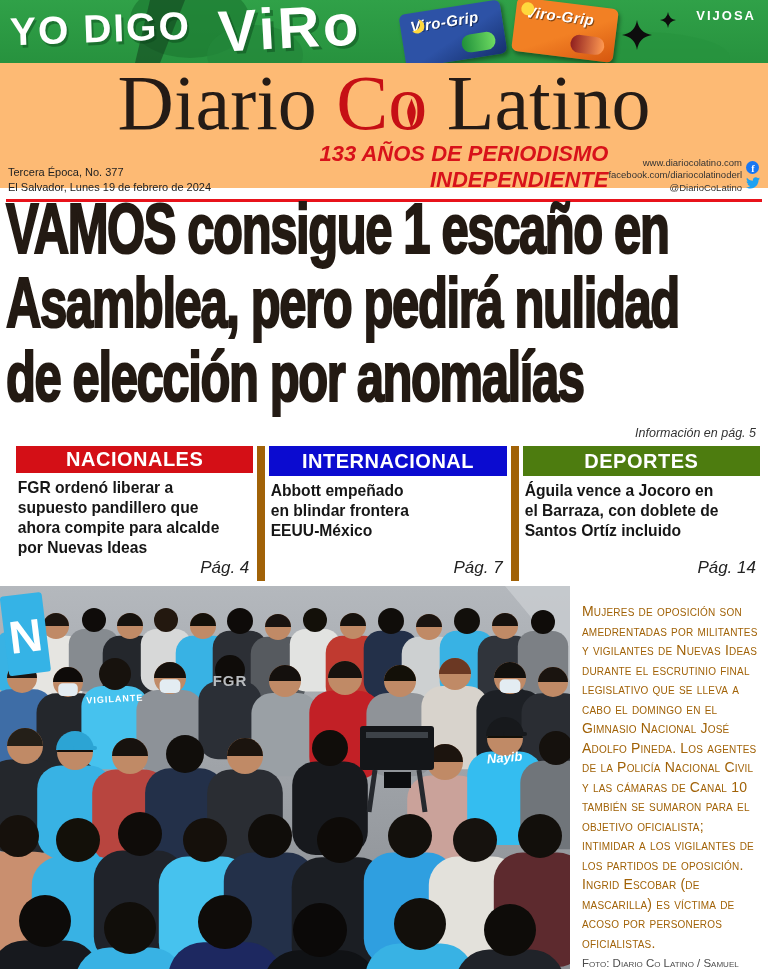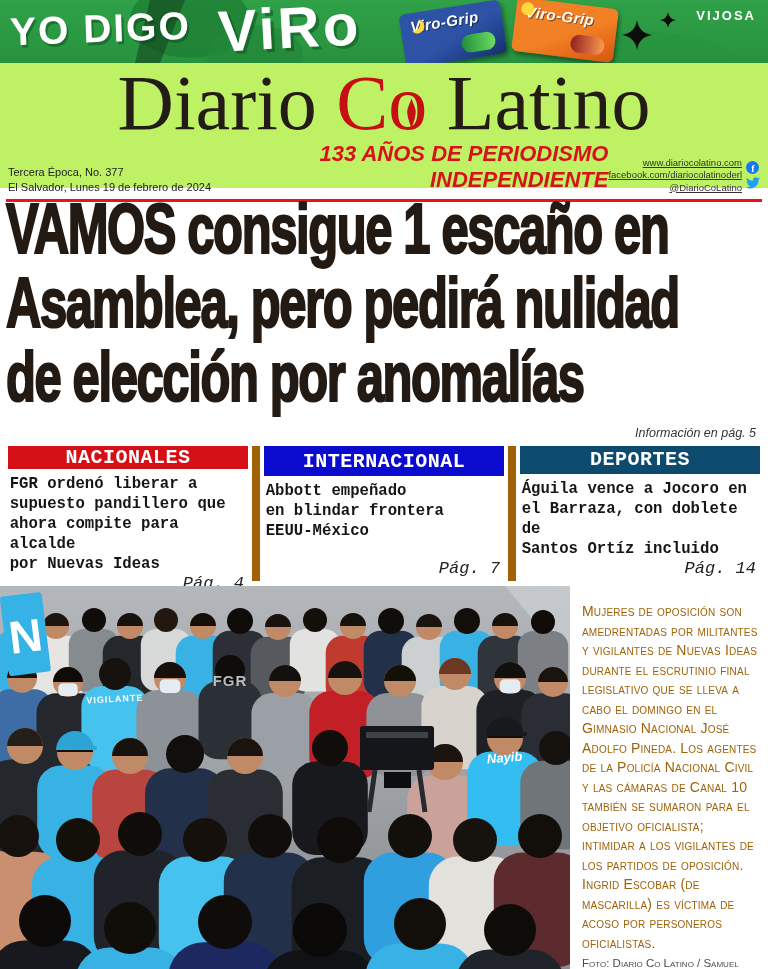--- a/index.html
+++ b/index.html
@@ -22,43 +22,43 @@
   .moon{position:absolute;left:6px;top:4px;width:14px;height:14px;border-radius:50%;
         box-shadow:4px 3px 0 0 #ffd83d;}
   .sun{position:absolute;left:5px;top:4px;width:13px;height:13px;border-radius:50%;background:#ffd83d;}
   .cap1{position:absolute;right:10px;bottom:6px;width:34px;height:18px;border-radius:9px;
         background:linear-gradient(90deg,#1f8f3a,#6fdc62);}
   .cap2{position:absolute;right:10px;bottom:6px;width:34px;height:18px;border-radius:9px;
         background:linear-gradient(90deg,#8f1f1f,#ff9a52);}
   .spark{position:absolute;}
 
   
-  .masthead{position:relative;width:768px;height:125px;background:#bef264;}
+  .masthead{position:relative;width:768px;height:125px;background:#fdba74;}
   .mast-title{text-align:center;font-family:"Liberation Serif",serif;font-size:78px;line-height:80px;
               color:#241b16;letter-spacing:0px;white-space:nowrap;}
   .mast-title .co{color:#c60f15;position:relative;}
   .mast-title .phoenix{position:absolute;right:9px;bottom:14px;width:13px;height:36px;}
   .mast-info{display:flex;align-items:flex-end;padding:0 8px;margin-top:-2px;}
   .edition{font-size:11px;line-height:1.3;color:#222;white-space:pre-line;}
   .tagline{flex:1;text-align:right;font-size:22px;font-weight:700;font-style:italic;color:#d8121a;
            padding-bottom:1px;}
   .netblock{display:flex;align-items:center;gap:4px;}
-  .netlines{font-size:9.5px;line-height:1.3;color:#333;text-align:right;text-decoration:underline;}
+  .netlines{font-size:9.5px;line-height:1.3;color:#333;text-align:right;}
   .neticons{display:flex;flex-direction:column;gap:3px;}
   .redrule{height:3px;background:#e8131b;margin:5px 6px 0 6px;}
 
   
   .headline-wrap{padding:4px 4px 0 6px;height:228px;}
   .hline{display:block;font-weight:700;font-size:70px;line-height:74px;color:#231a13;
          letter-spacing:-2px;white-space:nowrap;transform:scaleX(.70);transform-origin:0 50%;
          -webkit-text-stroke:2.2px #231a13;}
   .hl-ref{text-align:right;font-style:italic;font-size:12.5px;color:#333;padding:6px 12px 0 0;}
 
   
-  .sections{display:flex;height:135px;margin:6px 4px 0 4px;font-family:Liberation Mono, monospace;}
+  .sections{display:flex;height:135px;margin:6px 4px 0 12px;}
   .scol{flex:1;display:flex;flex-direction:column;padding:0 2px;}
   .scol+.scol{border-left:8px solid #a16207;}
   .sbar{height:30px;display:flex;align-items:center;justify-content:center;margin:0 2px;}
   .sbar span{color:#fff;font-weight:700;font-size:20px;letter-spacing:.5px;}
   .sbody{font-weight:700;font-size:17px;line-height:1.18;color:#161616;white-space:pre-line;
          padding:5px 2px 0 4px;transform:scaleX(.92);transform-origin:0 0;width:108%;}
   .spage{margin-top:auto;text-align:right;font-style:italic;font-size:17px;color:#222;padding:0 6px 3px 0;}
 
   
   .photo-row{display:flex;margin-top:5px;height:391px;}
@@ -148,21 +148,21 @@
   <div class="scol">
     <div class="sbar" style="background: rgb(11, 11, 208);">
       <span>INTERNACIONAL</span>
     </div>
     <div class="sbody">Abbott empeñado
 en blindar frontera
 EEUU-México</div>
     <div class="spage">Pág. 7</div>
   </div>
   <div class="scol">
-    <div class="sbar" style="background: #0c4a6e;">
+    <div class="sbar" style="background: #4d7c0f;">
       <span>DEPORTES</span>
     </div>
     <div class="sbody">Águila vence a Jocoro en
 el Barraza, con doblete de
 Santos Ortíz incluido</div>
     <div class="spage">Pág. 14</div>
   </div>
 </div>
 
 <div class="photo-row">

